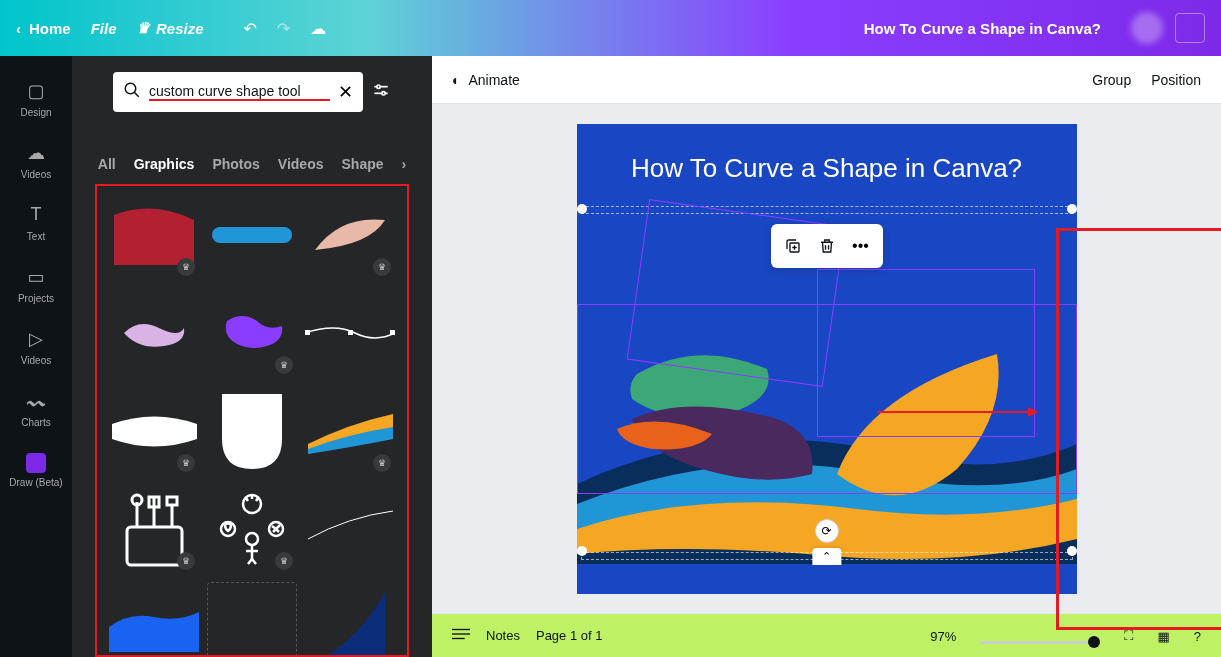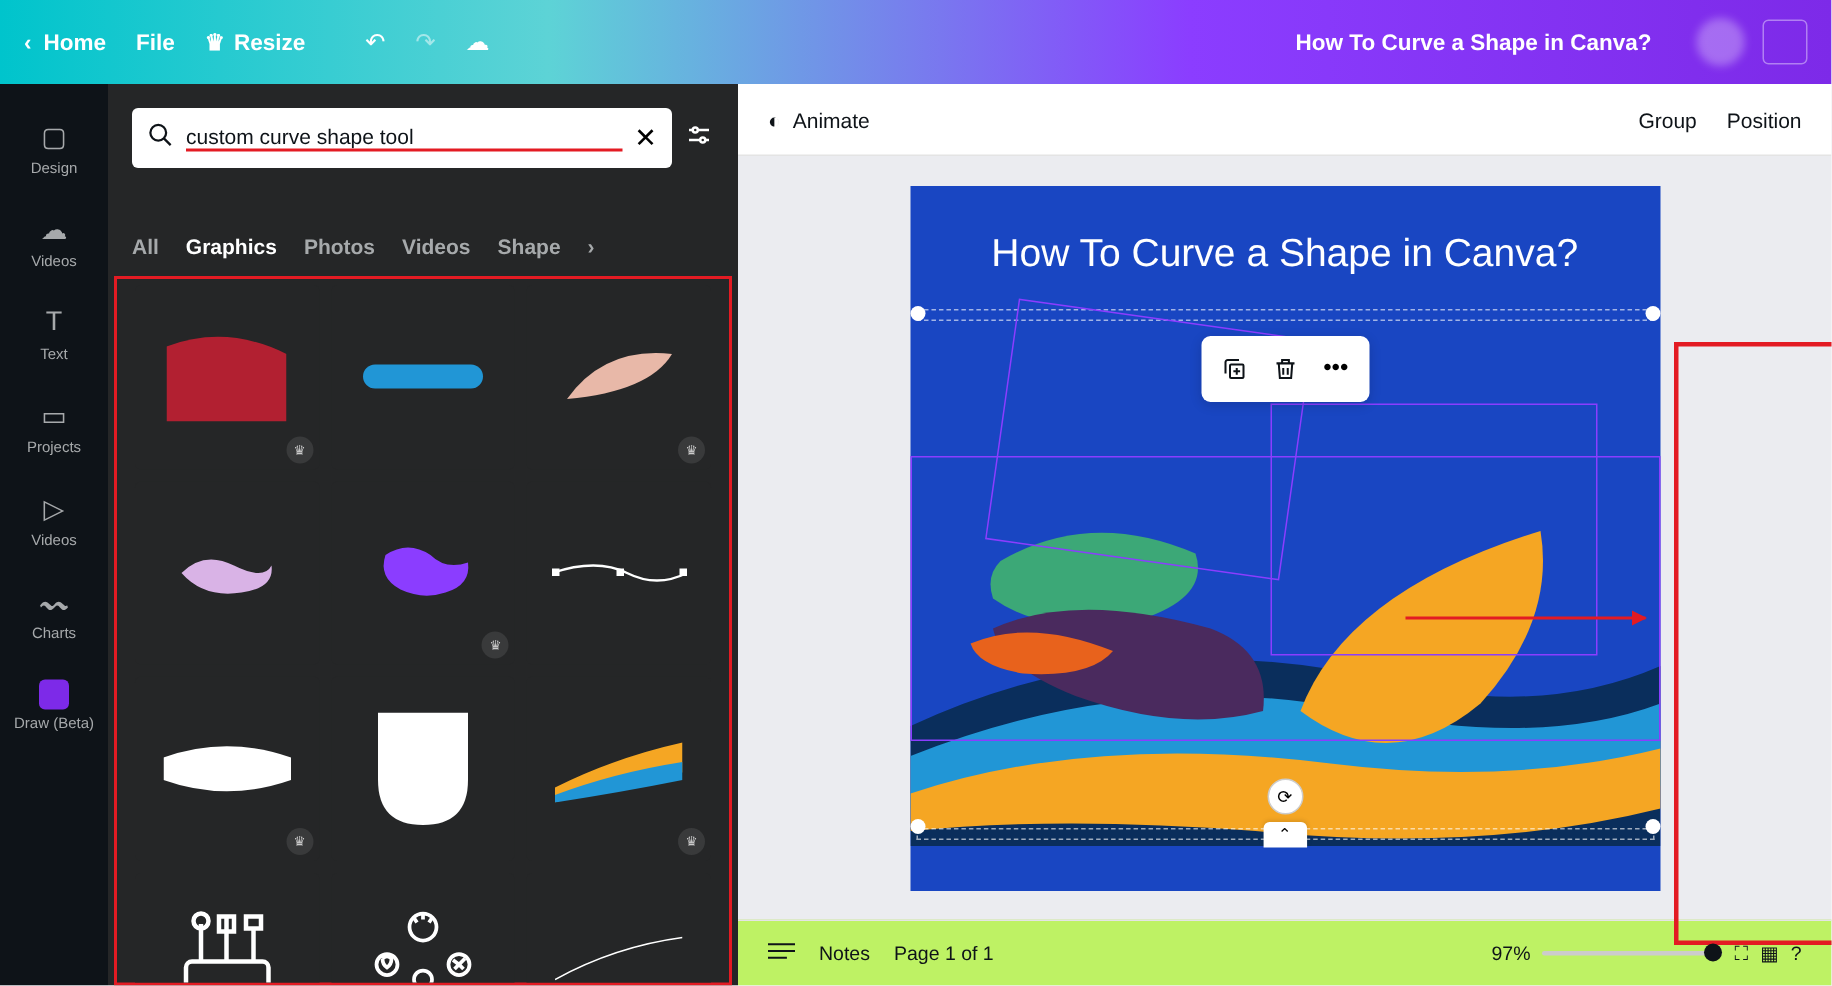--- a/index.html
+++ b/index.html
@@ -1,36 +1,36 @@
 <!DOCTYPE html>
 <html><head>
   <meta charset="utf-8">
   <style>
     * { margin: 0; padding: 0; box-sizing: border-box; font-family: -apple-system, sans-serif; }
     body { width: 1221px; height: 657px; background: #fff; overflow: hidden; position: relative; }
     
     .header { height: 56px; background: linear-gradient(90deg, #00c4cc 0%, #5dd3d6 30%, #8b3dff 65%, #7d2ae8 100%); display: flex; align-items: center; padding: 0 16px; color: #fff; }
     .header-left { display: flex; align-items: center; gap: 20px; }
     .home-btn { display: flex; align-items: center; gap: 8px; font-weight: 600; font-size: 15px; cursor: pointer; }
-    .file-btn, .resize-btn { font-weight: 600; font-size: 15px; cursor: pointer; display: flex; align-items: center; gap: 6px; }
+    .file-btn, .resize-btn { font-weight: 600; font-size: 15px; cursor: pointer; display: flex; align-items: center; gap: 6px; font-style: italic; }
     .header-icons { display: flex; gap: 20px; margin-left: 20px; }
     .header-title { margin-left: auto; font-weight: 600; font-size: 15px; }
     .header-right { display: flex; gap: 12px; margin-left: 30px; align-items: center; }
     .avatar { width: 32px; height: 32px; border-radius: 50%; background: rgba(255,255,255,0.3); filter: blur(3px); }
     .ext-btn { width: 30px; height: 30px; border: 1px solid rgba(255,255,255,0.4); border-radius: 4px; }
     
     .main { display: flex; height: calc(100% - 56px); }
     
     .rail { width: 72px; background: #0e1318; display: flex; flex-direction: column; align-items: center; padding-top: 12px; gap: 2px; }
     .rail-item { width: 64px; height: 60px; display: flex; flex-direction: column; align-items: center; justify-content: center; gap: 4px; color: #a6a9ab; font-size: 10px; cursor: pointer; border-radius: 4px; }
     .rail-item.active { color: #fff; }
     .rail-item.sel { border: 2px solid #e31b23; }
     .rail-icon { width: 24px; height: 24px; display: flex; align-items: center; justify-content: center; font-size: 18px; }
     
-    .panel { width: 420px; background: #252627; display: flex; flex-direction: column; position: relative; }
+    .panel { width: 360px; background: #252627; display: flex; flex-direction: column; position: relative; align-items: center; }
     .search-row { padding: 16px; display: flex; gap: 8px; align-items: center; }
     .search-box { flex: 1; background: #fff; border-radius: 4px; height: 40px; display: flex; align-items: center; padding: 0 10px; gap: 8px; }
     .search-input { flex: 1; border: none; outline: none; font-size: 14px; color: #0e1318; }
     .search-underline { border-bottom: 2px solid #e31b23; }
     .filter-icon { color: #fff; font-size: 18px; cursor: pointer; }
     
     .tabs { display: flex; gap: 18px; padding: 0 16px 12px; color: #a6a9ab; font-size: 14px; font-weight: 600; overflow: hidden; margin-top: 28px; }
     .tab { cursor: pointer; white-space: nowrap; }
     .tab.active { color: #fff; }
     
@@ -59,21 +59,21 @@
     .dashed { position: absolute; border: 1px dashed rgba(255,255,255,0.6); }
     .handle { position: absolute; width: 10px; height: 10px; background: #fff; border-radius: 50%; }
     .purple-box { position: absolute; border: 1.5px solid #8b3dff; }
     
     .waves { position: absolute; top: 220px; left: 0; right: 0; height: 200px; }
     
     .arrow { position: absolute; top: 355px; left: 445px; width: 160px; height: 2px; background: #e31b23; z-index: 15; }
     .arrow:after { content: ''; position: absolute; right: -1px; top: -4px; border-left: 10px solid #e31b23; border-top: 5px solid transparent; border-bottom: 5px solid transparent; }
     
     .bottom-bar { height: 44px; background: #bef264; border-top: 1px solid #e4e4e4; display: flex; align-items: center; padding: 0 20px; gap: 16px; font-size: 13px; color: #0e1318; }
-    .zoom-ctrl { margin-left: auto; display: flex; align-items: center; gap: 8px; }
+    .zoom-ctrl { margin-left: auto; display: flex; align-items: flex-end; gap: 24px; }
     .slider { width: 120px; height: 3px; background: #ccc; border-radius: 2px; position: relative; }
     .slider-h { position: absolute; right: 0; top: -5px; width: 12px; height: 12px; background: #0e1318; border-radius: 50%; }
     
     .page-btn { position: absolute; bottom: 48px; left: 50%; transform: translateX(-50%); background: #fff; border-radius: 4px 4px 0 0; padding: 2px 10px; box-shadow: 0 -1px 3px rgba(0,0,0,0.1); font-size: 11px; }
     .sync-btn { position: absolute; bottom: 70px; left: 50%; transform: translateX(-50%); width: 24px; height: 24px; background: #fff; border-radius: 50%; border: 1px solid #ccc; display: flex; align-items: center; justify-content: center; font-size: 12px; }
   </style>
 </head>
 <body>
 
 <div class="header">

